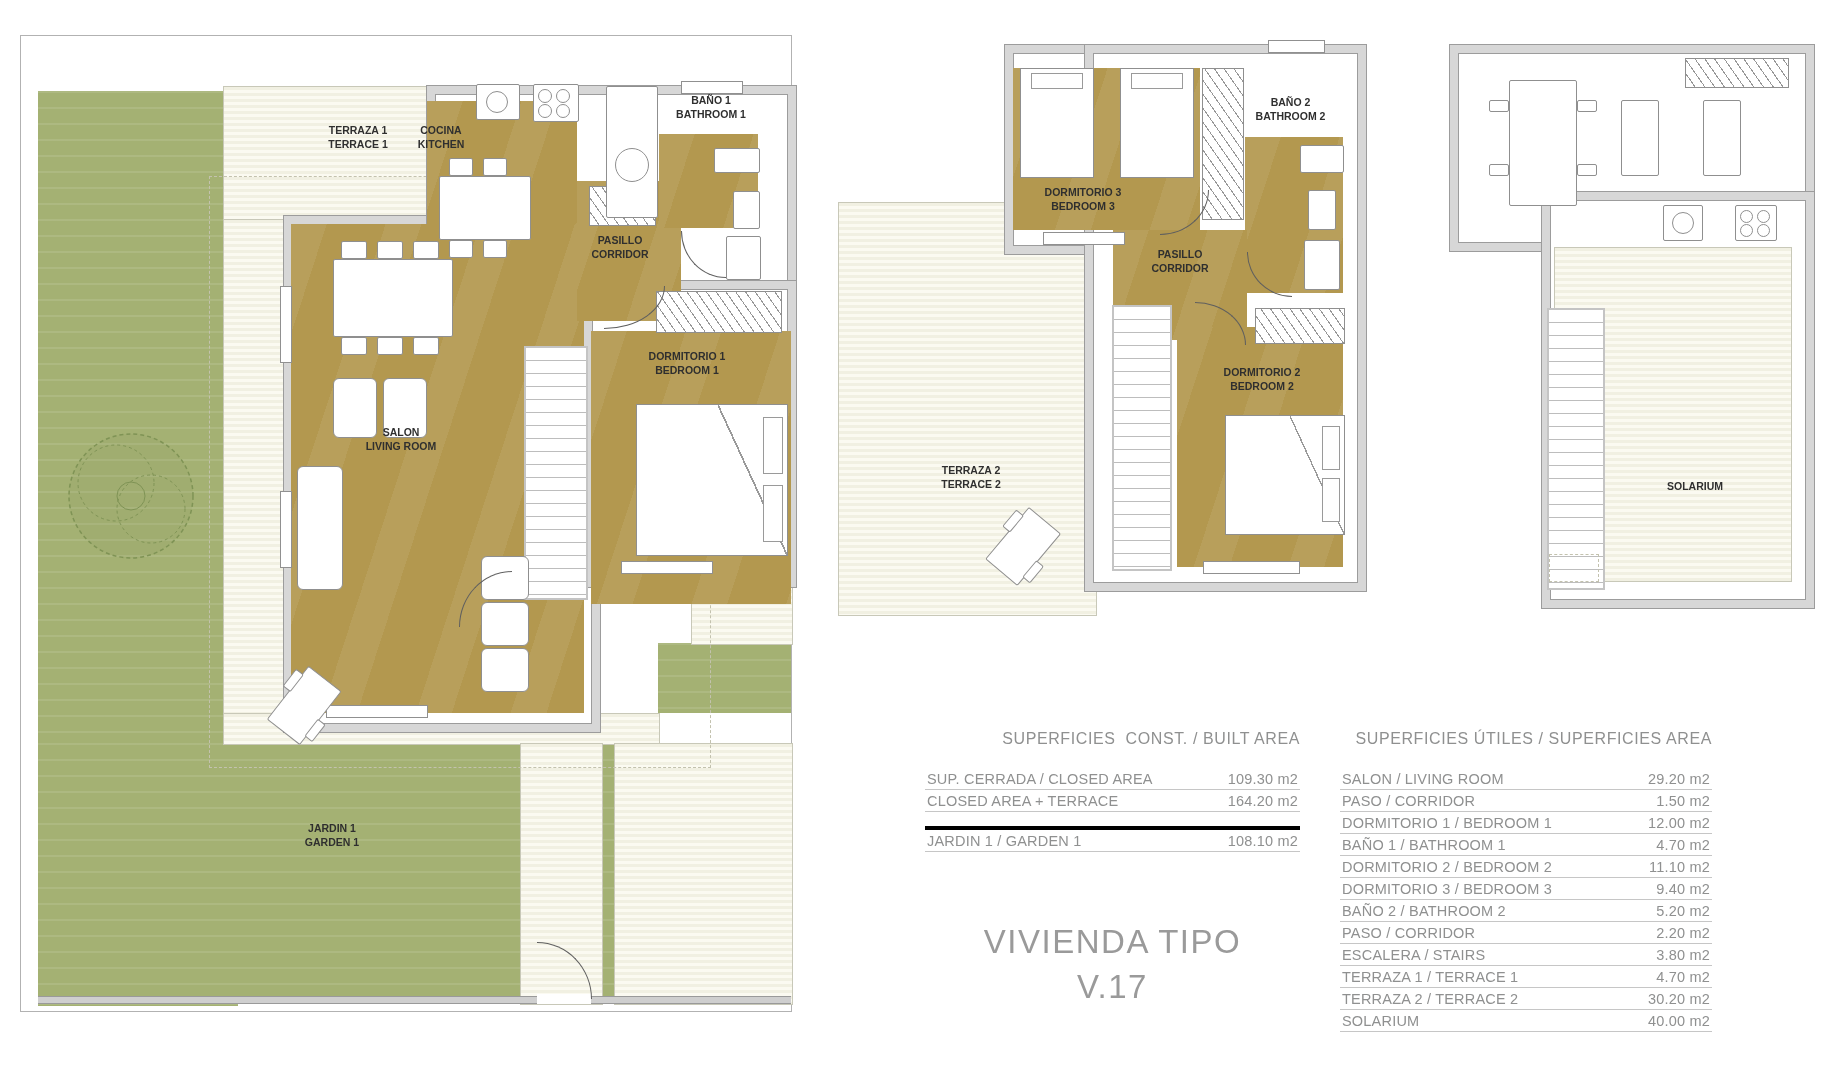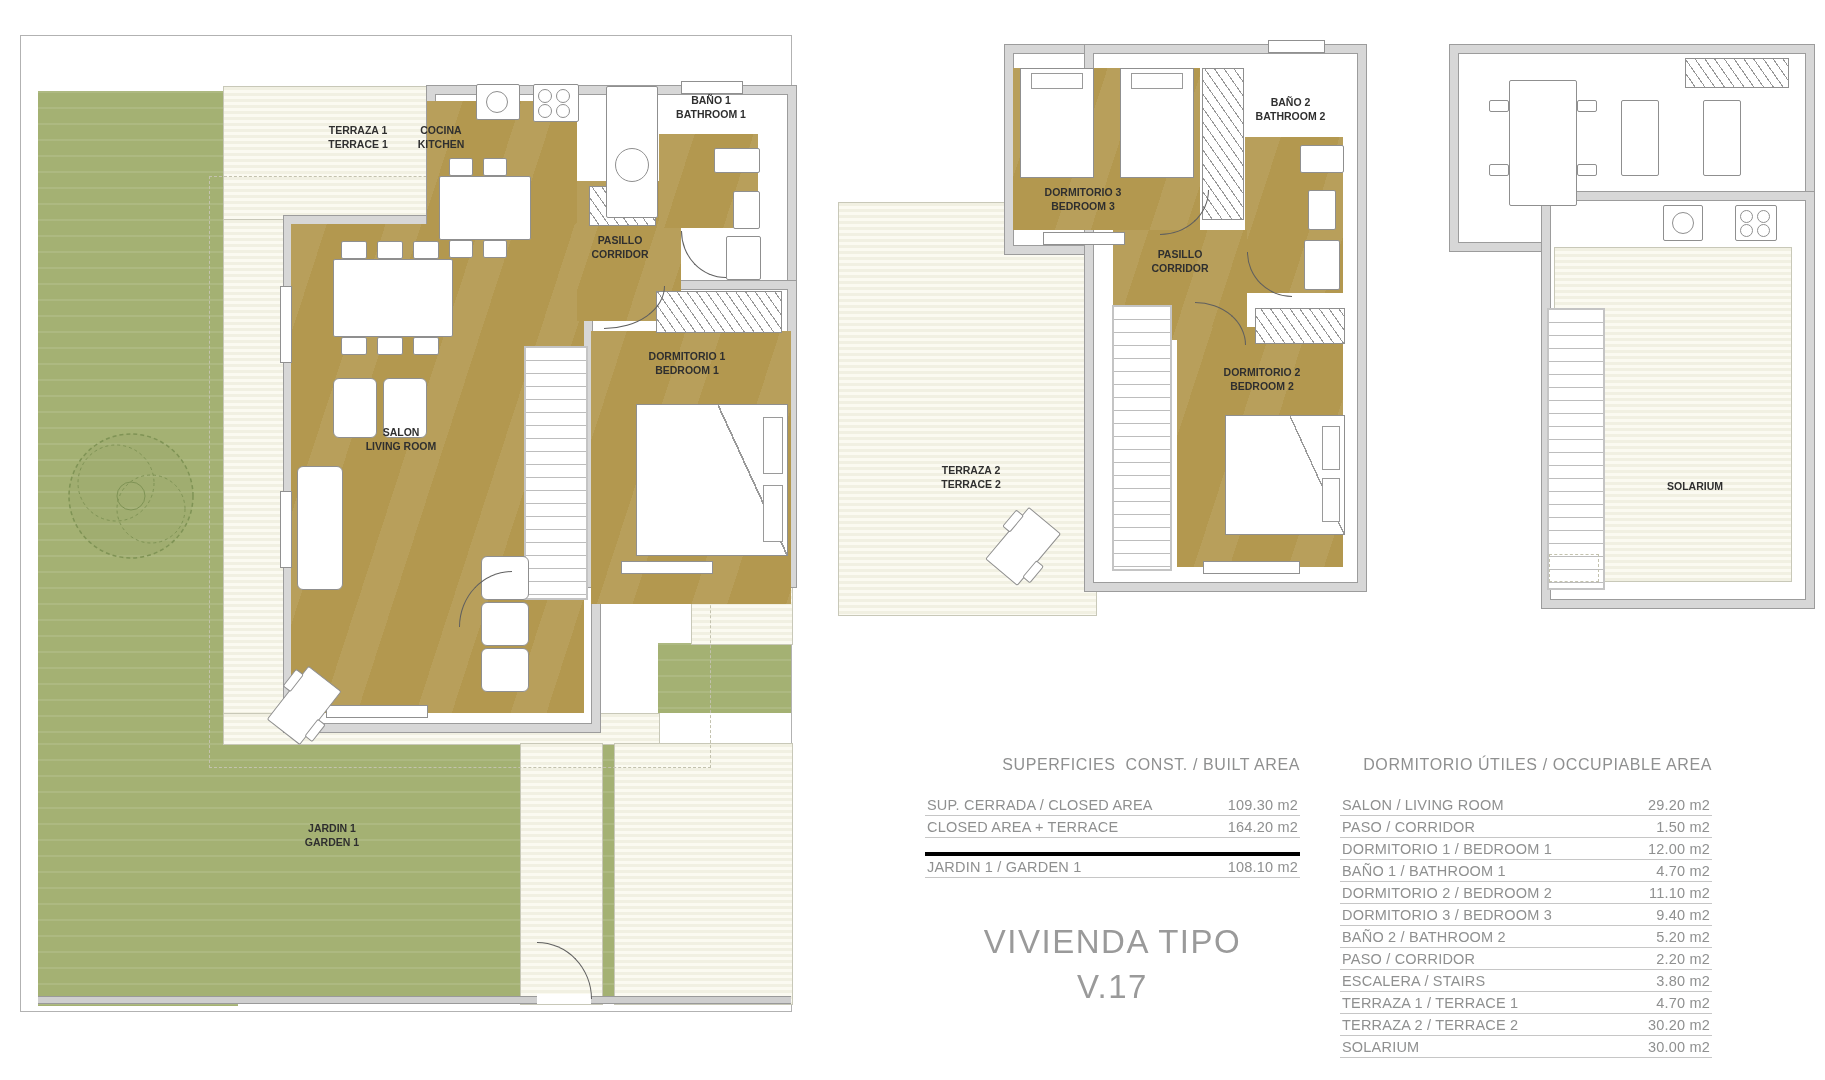--- a/index.html
+++ b/index.html
@@ -33,21 +33,21 @@
   .arc-br{border-bottom:1px solid #5f5f5f;border-right:1px solid #5f5f5f;border-bottom-right-radius:100%;}
   .rlabel{position:absolute;font-weight:bold;font-size:10.5px;line-height:1.32;color:#2f2f2f;
           text-align:center;white-space:pre-line;z-index:30;}
   .bed{position:absolute;background:#fff;border:1px solid #8f8f8f;}
   .fold{position:absolute;top:0;right:0;width:46%;height:100%;
         background:linear-gradient(to bottom left,rgba(0,0,0,0) 49.3%,#9a9a9a 49.3%,#9a9a9a 50.7%,rgba(0,0,0,0) 50.7%);}
   .pillow{position:absolute;background:#fff;border:1px solid #9a9a9a;}
   .wallbar{position:absolute;background:#cfcfcf;border-top:1px solid #9a9a9a;border-bottom:1px solid #9a9a9a;}
   
   .area-table{position:absolute;color:#8f9090;}
-  .area-hdr{font-size:16px;letter-spacing:.6px;text-align:right;white-space:pre;margin-bottom:20px;color:#8f9090;margin-top:26px;}
+  .area-hdr{font-size:16px;letter-spacing:.6px;text-align:right;white-space:pre;margin-bottom:20px;color:#8f9090;}
   .area-row{display:flex;justify-content:space-between;align-items:flex-end;
             border-bottom:1px solid #c6c6c6;padding:3px 2px 2px;font-size:14.5px;letter-spacing:.2px;}
   .area-row:first-of-type{border-top:1px solid #c6c6c6;}
   .area-row .val{white-space:nowrap;padding-left:10px;}
   .spacer-row{height:14px;}
   .garden-row{border-top:4px solid #000000;}
   #main-title{position:absolute;color:#9a9a9a;font-size:33px;letter-spacing:1.5px;
               text-align:center;line-height:1.35;}
   .z1{z-index:1}.z2{z-index:2}.z3{z-index:3}.z4{z-index:4}.z5{z-index:5}.z6{z-index:6}
 </style>
@@ -265,21 +265,21 @@
       <span class="val">164.20 m2</span>
     </div>
     <div class="spacer-row"></div>
     <div class="area-row garden-row">
       <span class="lbl">JARDIN 1 / GARDEN 1</span>
       <span class="val">108.10 m2</span>
     </div>
   </div>
 
   <div class="area-table" style="left:1340px;top:730px;width:372px;">
-    <div class="area-hdr">DORMITORIO ÚTILES / OCCUPIABLE AREA</div>
+    <div class="area-hdr">SUPERFICIES ÚTILES / SUPERFICIES AREA</div>
     <div class="area-row">
       <span class="lbl">SALON / LIVING ROOM</span>
       <span class="val">29.20 m2</span>
     </div>
     <div class="area-row">
       <span class="lbl">PASO / CORRIDOR</span>
       <span class="val">1.50 m2</span>
     </div>
     <div class="area-row">
       <span class="lbl">DORMITORIO 1 /  BEDROOM 1</span>
@@ -312,21 +312,21 @@
     <div class="area-row">
       <span class="lbl">TERRAZA 1 / TERRACE 1</span>
       <span class="val">4.70 m2</span>
     </div>
     <div class="area-row">
       <span class="lbl">TERRAZA 2 / TERRACE 2</span>
       <span class="val">30.20 m2</span>
     </div>
     <div class="area-row">
       <span class="lbl">SOLARIUM</span>
-      <span class="val">30.00 m2</span>
+      <span class="val">40.00 m2</span>
     </div>
   </div>
 
   <div id="main-title" style="left:925px;top:920px;width:375px;">
     <div>VIVIENDA TIPO</div>
     <div>V.17</div>
   </div>
 
 </div>
 

